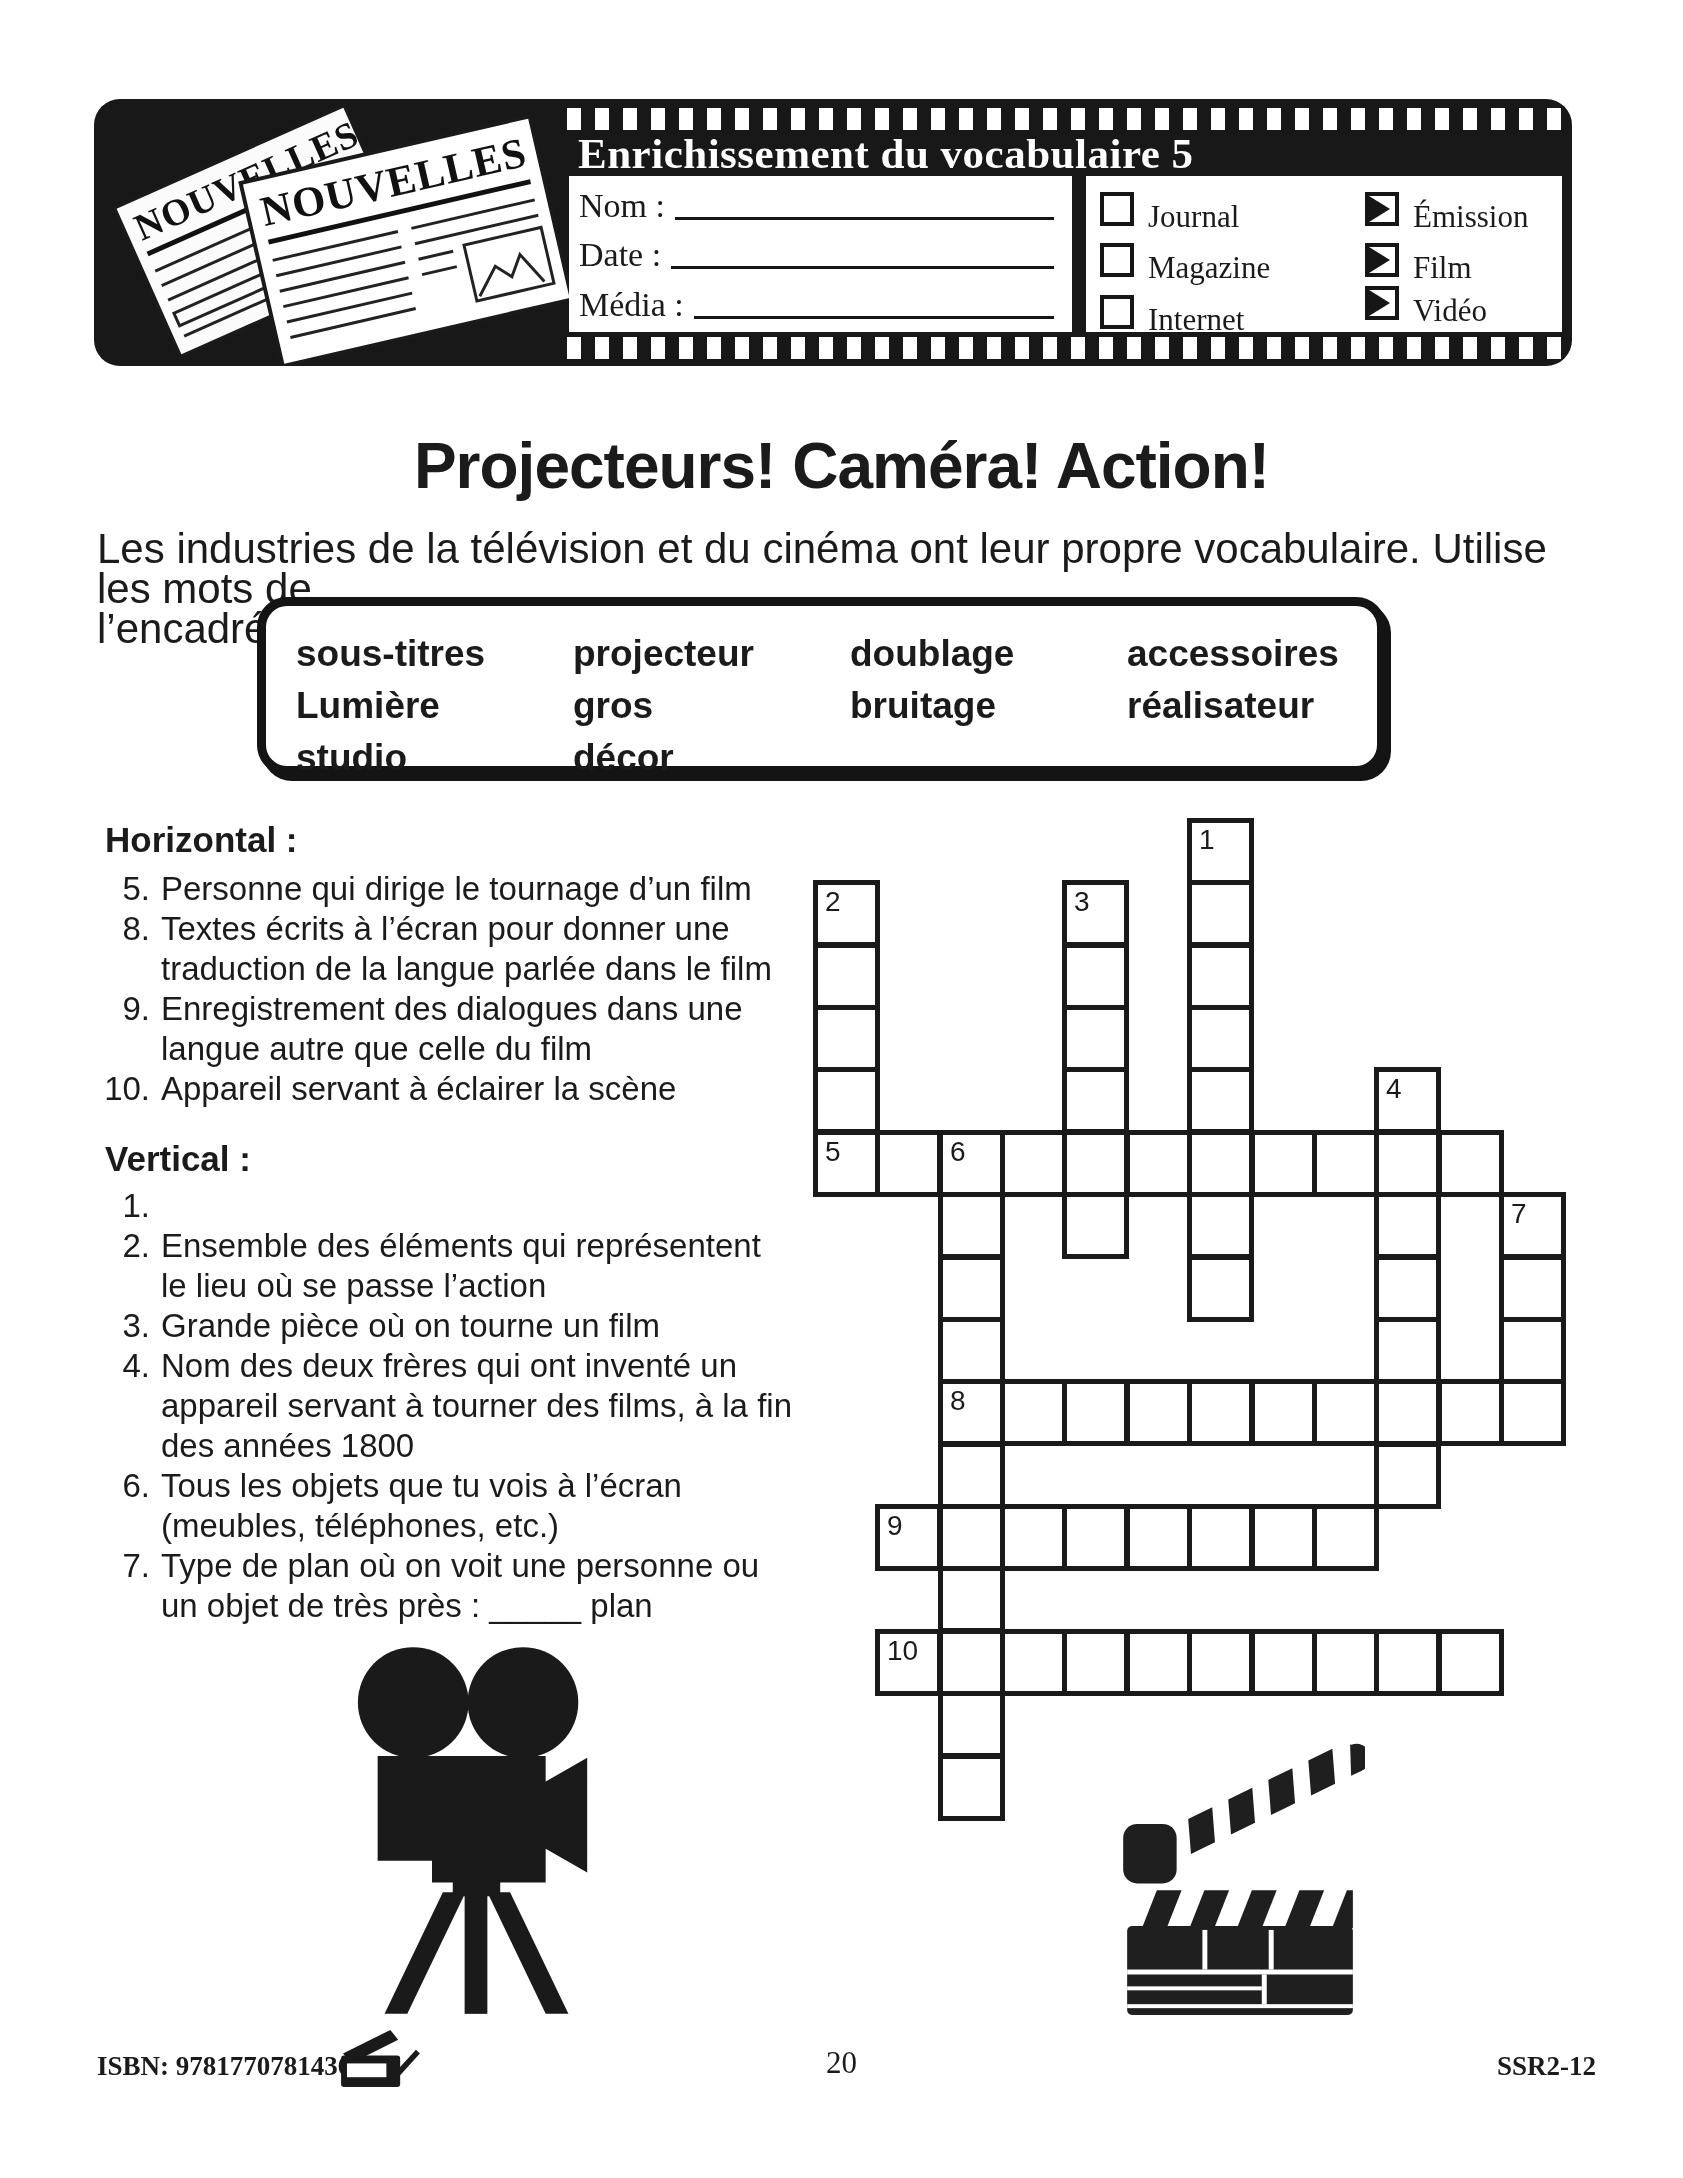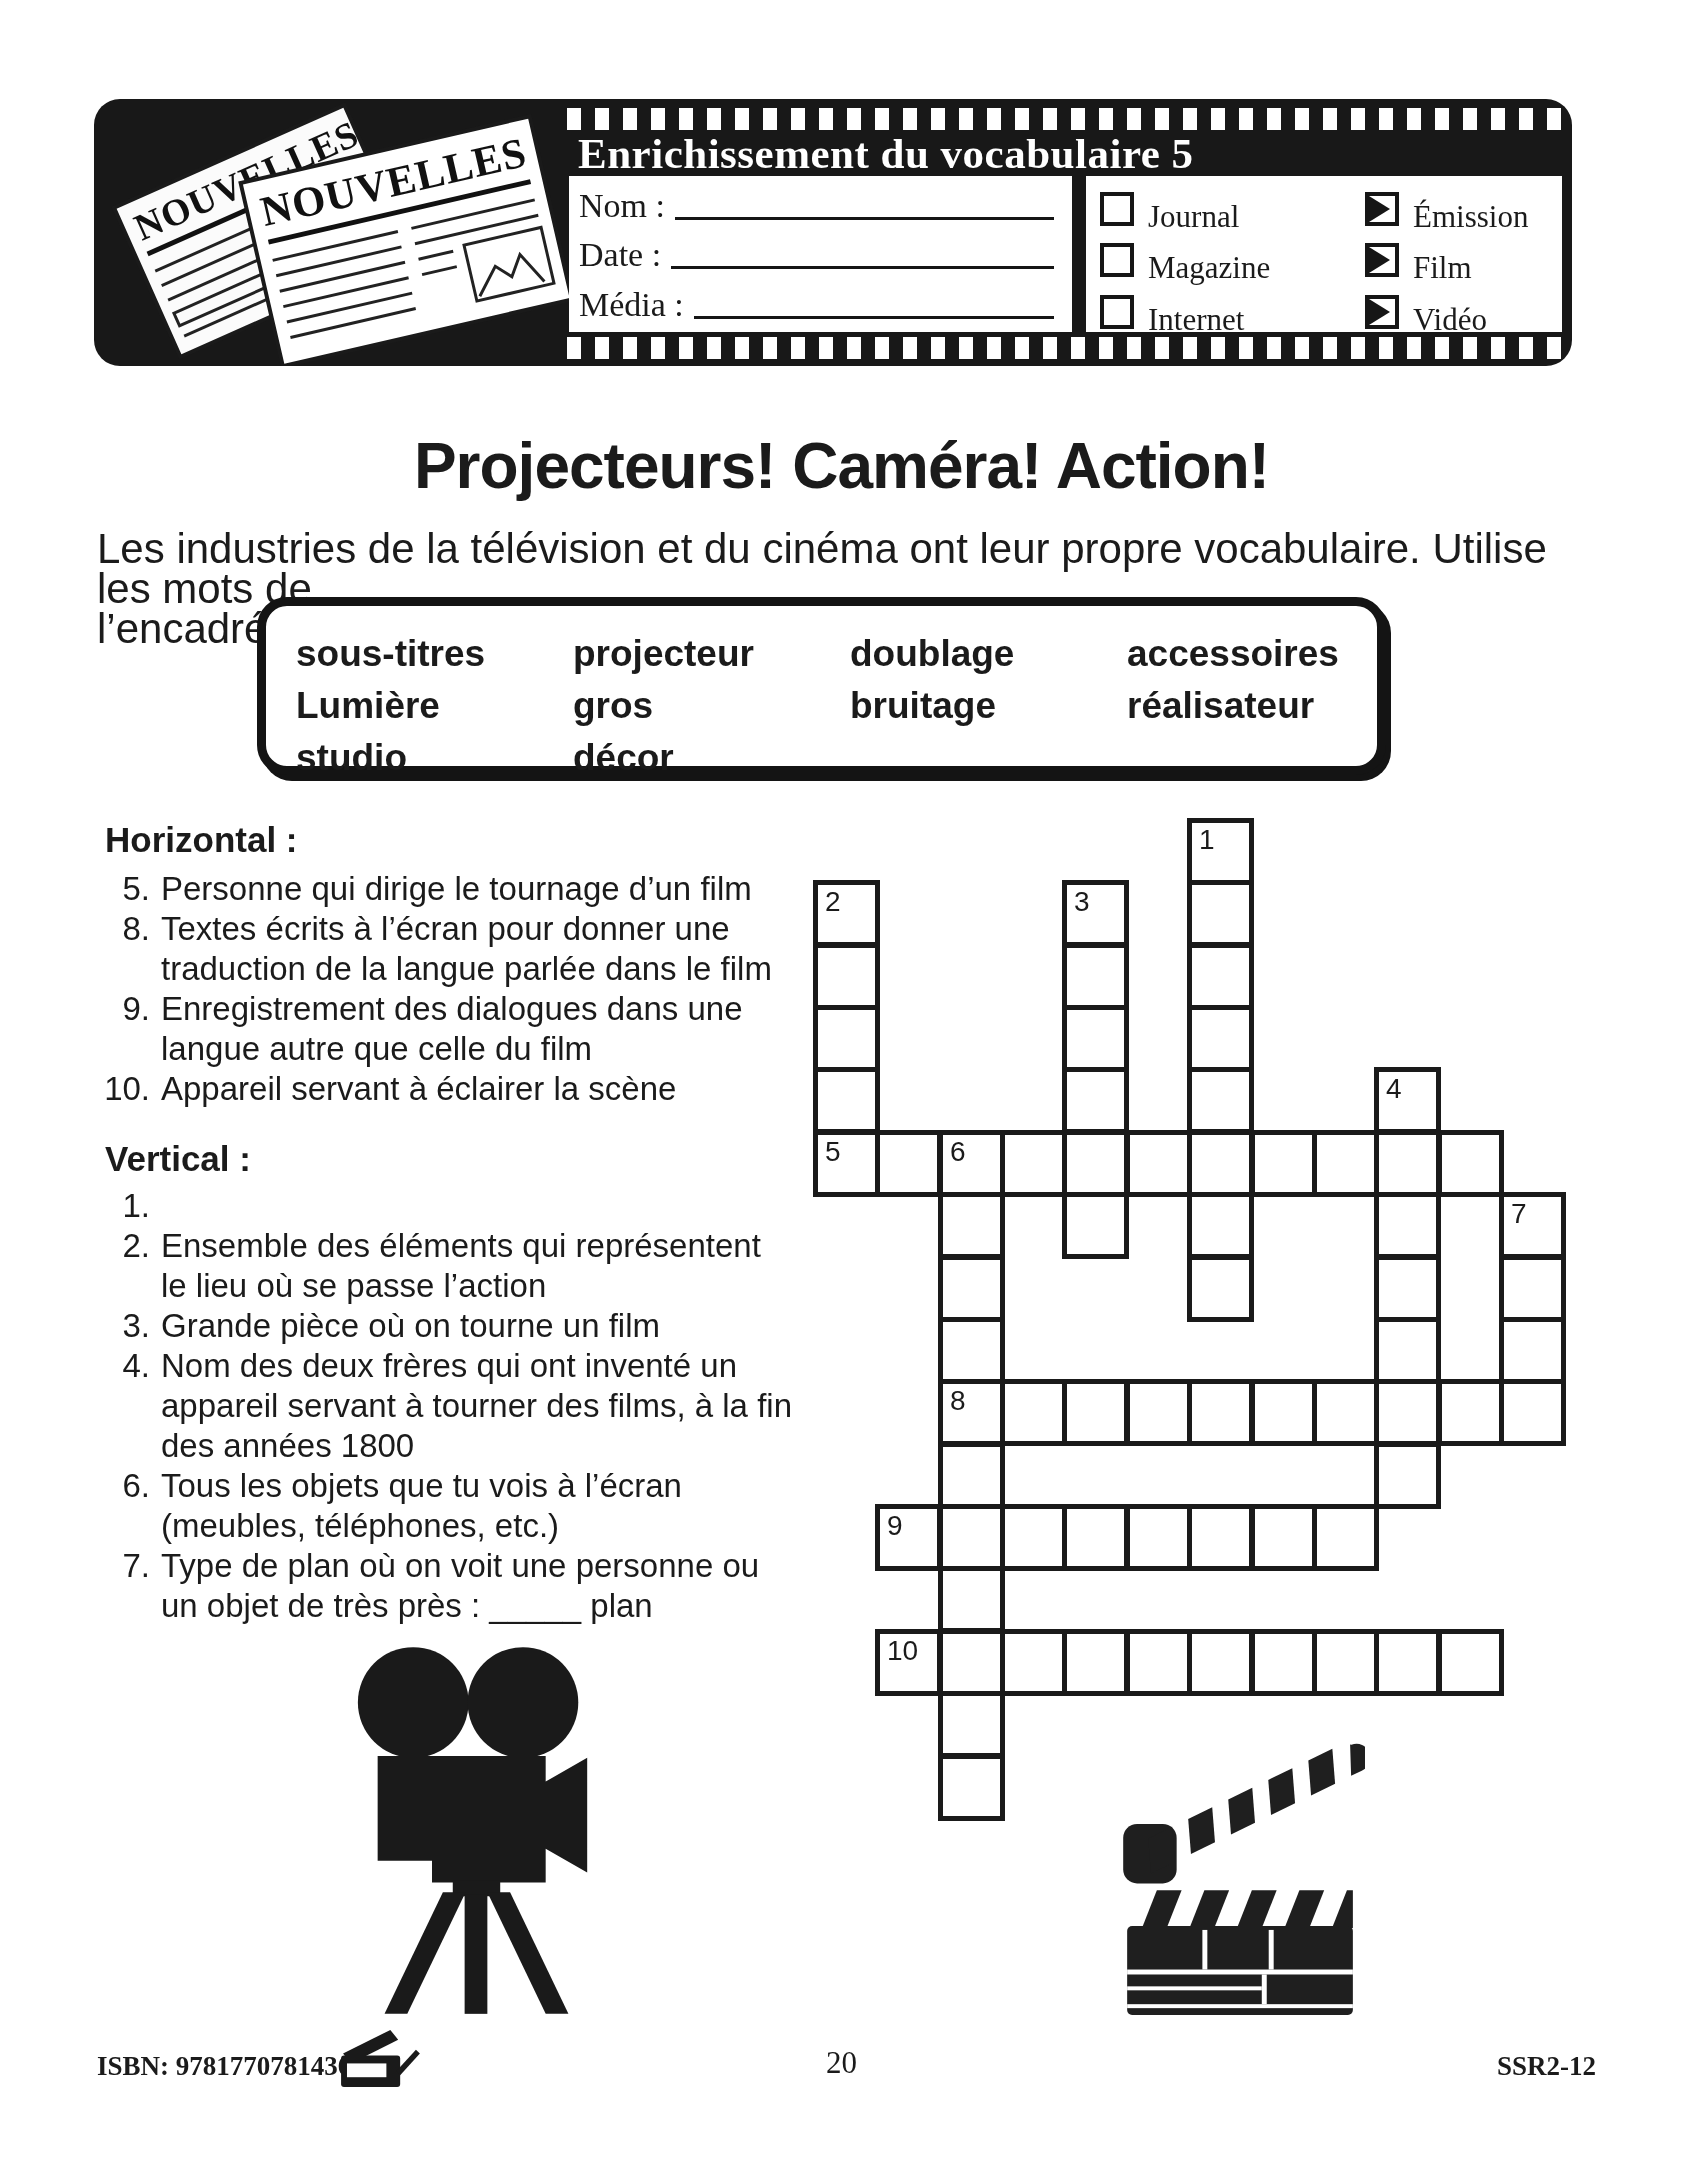--- a/index.html
+++ b/index.html
@@ -134,21 +134,21 @@
         <span class="cblabel">Internet</span>
       </div>
       <div class="cbrow" style="left:279px;top:6px;">
         <span class="cbox checked"></span>
         <span class="cblabel">Émission</span>
       </div>
       <div class="cbrow" style="left:279px;top:57px;">
         <span class="cbox checked"></span>
         <span class="cblabel">Film</span>
       </div>
-      <div class="cbrow" style="left:279px;top:109px;justify-content:flex-end;">
+      <div class="cbrow" style="left:279px;top:100px;justify-content:flex-end;">
         <span class="cbox checked"></span>
         <span class="cblabel">Vidéo</span>
       </div>
     </div>
   </header>
 
   <h1 class="page-title">Projecteurs! Caméra! Action!</h1>
   <p class="intro">Les industries de la télévision et du cinéma ont leur propre vocabulaire. Utilise les mots de
 l’encadré ci-dessous pour remplir la grille de mots croisés.</p>
 

